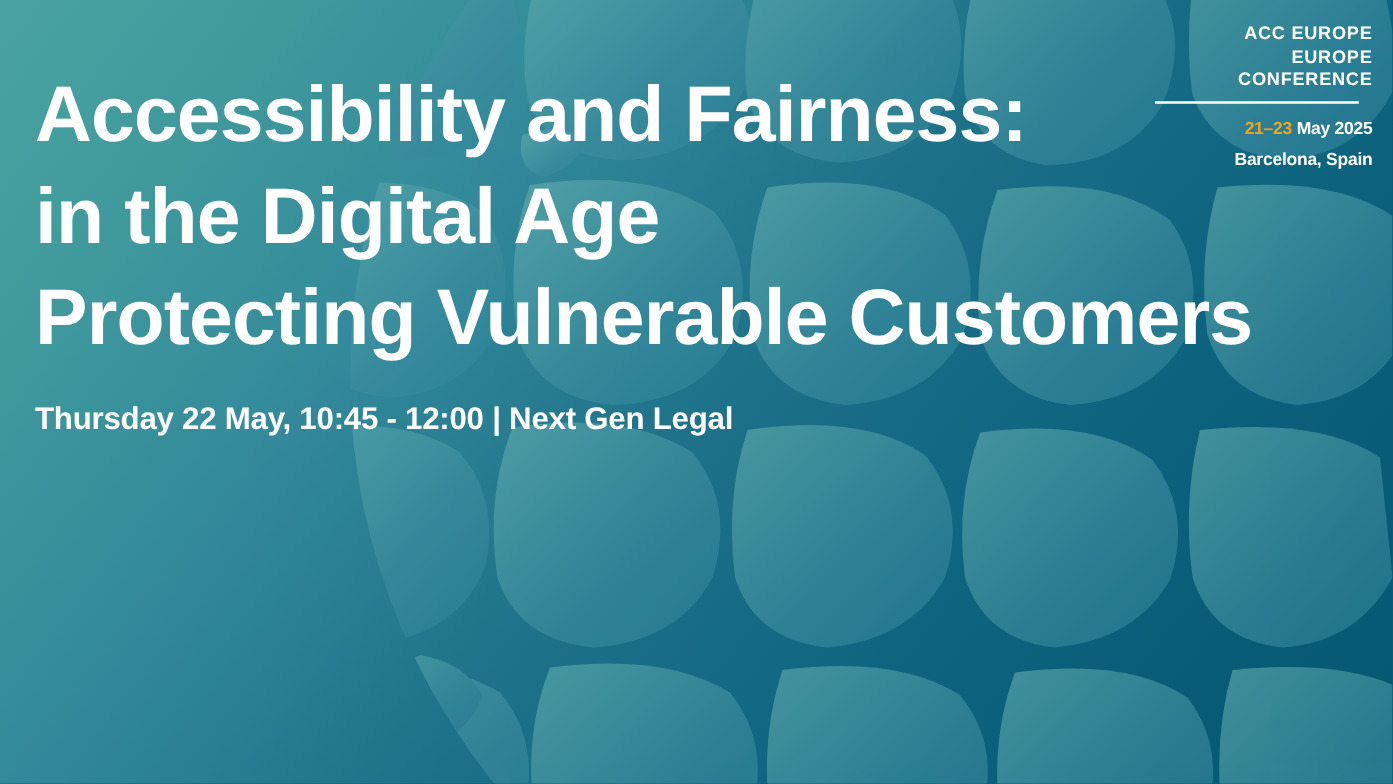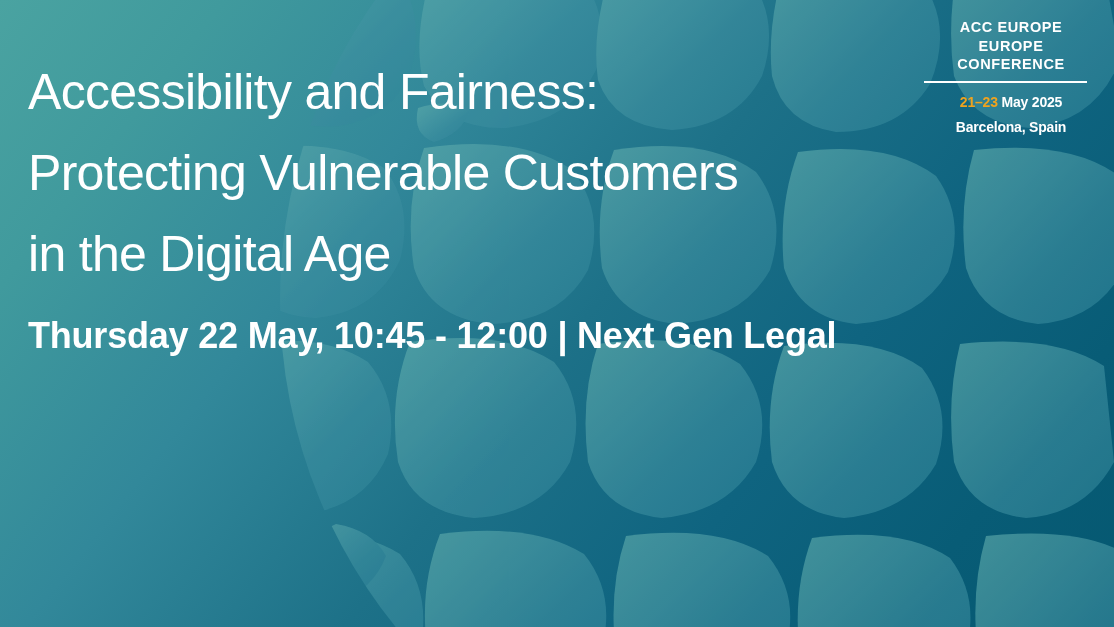--- a/index.html
+++ b/index.html
@@ -35,43 +35,43 @@
 
   
   #headline {
     position:absolute;
     left:28px; top:52px;
     width:960px;
   }
   .tline {
     display:block;
     color:#ffffff;
-    font-size:50px;
+    font-size:63px;
     line-height:81px;
-    font-weight:400;
+    font-weight:700;
     letter-spacing:-0.7px;
     white-space:nowrap;
   }
   #subtitle {
     position:absolute;
     left:28px; top:313px;
     color:#ffffff;
-    font-size:36px;
+    font-size:25px;
     line-height:45px;
     font-weight:700;
     letter-spacing:-0.2px;
     white-space:nowrap;
   }
 
   
   #logo {
     position:absolute;
     right:16px; top:18px;
     width:174px;
-    text-align:center;
+    text-align:right;
   }
   .logo-l1, .logo-l2 {
     display:block;
     color:#ffffff;
     font-size:14.5px;
     line-height:18.5px;
     font-weight:700;
     letter-spacing:0.6px;
   }
   #logo-rule {
@@ -147,22 +147,22 @@
 
       <path d="M214 178 Q244 186 252 224 Q254 268 236 302 Q216 276 206 236 Q202 202 214 178 Z"></path>
       <path d="M226 392 Q256 402 264 438 Q266 482 248 516 Q228 490 218 450 Q214 416 226 392 Z"></path>
       <path d="M336 524 Q372 530 386 556 Q374 588 340 602 Q306 594 294 566 Q304 538 336 524 Z"></path>
       <path d="M418 108 Q448 98 470 110 Q462 134 434 142 Q412 134 418 108 Z"></path>
     </g>
   </svg>
 
   <div id="headline">
     <span class="tline">Accessibility and Fairness:</span>
+    <span class="tline">in the Digital Age</span>
     <span class="tline">Protecting Vulnerable Customers</span>
-    <span class="tline">in the Digital Age</span>
   </div>
 
   <div id="subtitle">Thursday 22 May, 10:45 - 12:00 | Next Gen Legal</div>
 
   <div id="logo">
     <span class="logo-l1">ACC EUROPE</span>
     <span class="logo-l2">EUROPE CONFERENCE</span>
     <span id="logo-rule"></span>
     <span class="logo-date"><span class="days">21–23</span><span> May 2025</span></span>
     <span class="logo-city">Barcelona, Spain</span>

